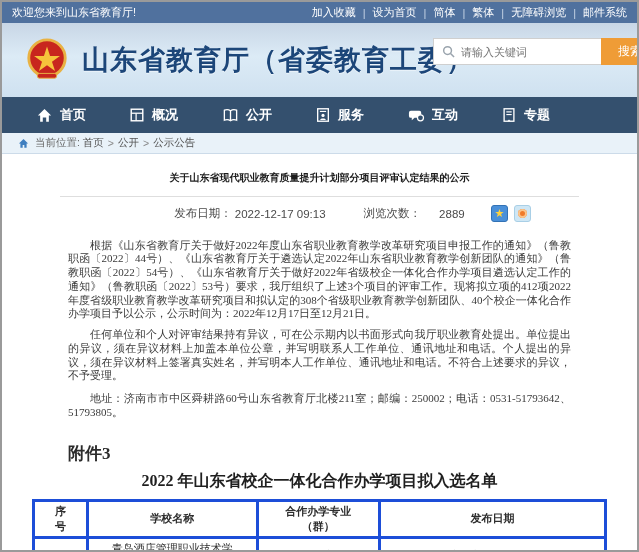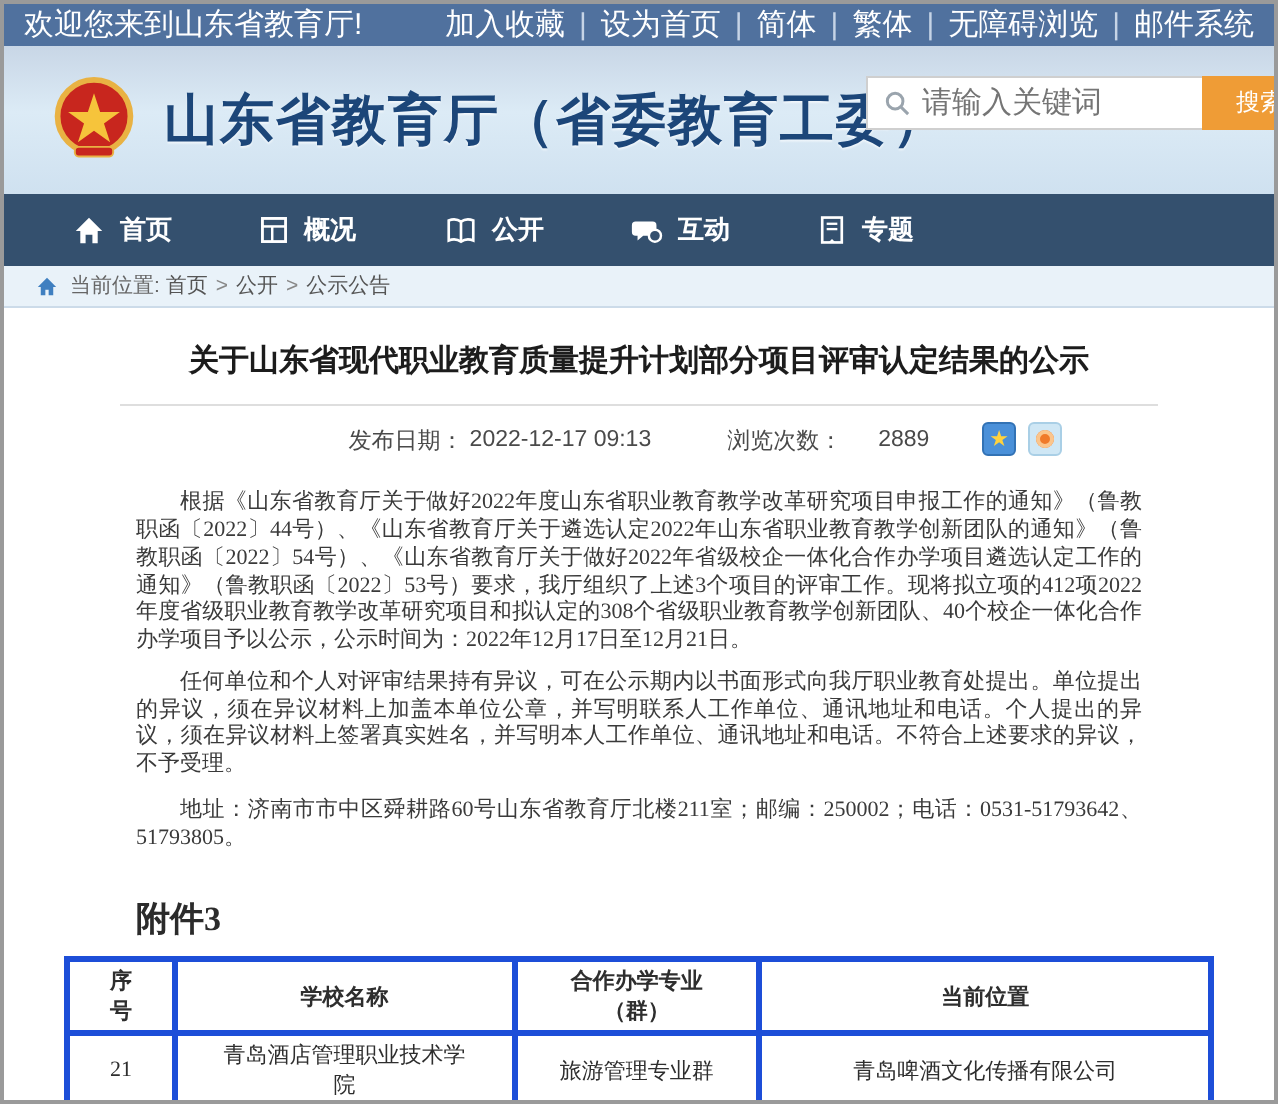--- a/index.html
+++ b/index.html
@@ -6,21 +6,21 @@
   html,body { background:#fff; }
   body { width:639px; height:552px; font-family:"Liberation Sans", sans-serif; }
   .page {
     width:639px; height:552px; border:2px solid #9a9a9a; overflow:hidden;
     position:relative; background:#fff;
   }
   
   .topbar {
     height:21px; background:#50719e; color:#fff; display:flex;
     align-items:center; justify-content:space-between; padding:0 10px;
-    font-size:15px; white-space:nowrap;
+    font-size:11px; white-space:nowrap;
   }
   .topbar-links { display:flex; align-items:center; }
   .topbar-links a { color:#fff; text-decoration:none; cursor:pointer; }
   .topbar-sep { margin:0 7px; color:#c6d4e6; }
   
   .header {
     height:74px; position:relative;
     background:linear-gradient(180deg,#c8d6e6 0%, #dcebf6 45%, #cfe1f0 100%);
     display:flex; align-items:center; padding-left:22px;
   }
@@ -30,21 +30,21 @@
     text-shadow:0 1px 1px rgba(255,255,255,.6);
   }
   .searchbox {
     position:absolute; right:-22px; top:15px; display:flex; height:27px;
   }
   .search-input-wrap {
     width:168px; background:#fff; border:1px solid #cfcfcf; border-right:none;
     display:flex; align-items:center; padding-left:8px;
   }
   .search-input-wrap input {
-    border:none; outline:none; font-size:15px; color:#333; width:130px;
+    border:none; outline:none; font-size:11px; color:#333; width:130px;
     background:transparent; font-family:"Liberation Sans", sans-serif;
   }
   .search-btn {
     width:58px; background:#ef9c36; color:#fff; border:none; font-size:12px;
     cursor:pointer; font-family:"Liberation Sans", sans-serif;
   }
   .mag { margin-right:6px; }
   
   .nav {
     height:36px; background:#34506e; display:flex; align-items:stretch;
@@ -60,21 +60,21 @@
     height:21px; background:#e9f2f9; border-bottom:1px solid #ccdbe9;
     display:flex; align-items:center; padding-left:16px; font-size:10.5px;
     color:#666;
   }
   .breadcrumb .crumb { color:#555; cursor:pointer; text-decoration:none; }
   .breadcrumb .sep { margin:0 4px; color:#888; }
   .bc-icon { margin-right:6px; display:inline-flex; }
   
   .content { padding:0 30px; background:#fff; }
   .article-title {
-    margin:17px 40px 0; text-align:center; font-size:15px; font-weight:bold;
+    margin:17px 40px 0; text-align:center; font-size:10px; font-weight:bold;
     color:#1c1c1c; line-height:1.35;
   }
   .title-divider { border:none; border-top:1px solid #dedede; margin:11px 28px 0; }
   .meta-row {
     position:relative; margin-top:7px; height:20px; display:flex;
     justify-content:center; align-items:center; font-size:11.5px; color:#4a4a4a;
   }
   .meta-group { display:flex; align-items:center; }
   .meta-label { color:#4a4a4a; }
   .meta-val { margin-left:3px; }
@@ -169,20 +169,29 @@
       <span>概况</span>
     </div>
     <div class="nav-item">
       <svg width="17" height="17" viewBox="0 0 18 18">
         <path d="M9 4 C7 2.6 4.5 2.6 2.5 3.4 V14 C4.5 13.2 7 13.2 9 14.6 C11 13.2 13.5 13.2 15.5 14 V3.4 C13.5 2.6 11 2.6 9 4 Z" fill="none" stroke="#fff" stroke-width="1.4"></path>
         <line x1="9" y1="4" x2="9" y2="14.6" stroke="#fff" stroke-width="1.4"></line>
       </svg>
       <span>公开</span>
     </div>
     <div class="nav-item">
+      <svg width="16" height="16" viewBox="0 0 18 18">
+        <rect x="3" y="2" width="12" height="14" fill="none" stroke="#fff" stroke-width="1.5"></rect>
+        <line x1="5.5" y1="5" x2="12.5" y2="5" stroke="#fff" stroke-width="1.3"></line>
+        <circle cx="9" cy="9.5" r="1.8" fill="#fff"></circle>
+        <path d="M5.8 14.5 C6.2 12.4 11.8 12.4 12.2 14.5 Z" fill="#fff"></path>
+      </svg>
+      <span>服务</span>
+    </div>
+    <div class="nav-item">
       <svg width="17" height="17" viewBox="0 0 18 18">
         <path d="M3 4 h9 a2 2 0 0 1 2 2 v3.5 a2 2 0 0 1 -2 2 h-5 l-3 2.5 v-2.5 h-1 a2 2 0 0 1 -2 -2 V6 a2 2 0 0 1 2 -2 Z" fill="#fff"></path>
         <circle cx="13.2" cy="11.5" r="3.2" fill="#34506e" stroke="#fff" stroke-width="1.3"></circle>
       </svg>
       <span>互动</span>
     </div>
     <div class="nav-item">
       <svg width="16" height="16" viewBox="0 0 18 18">
         <rect x="3.5" y="2" width="11" height="14" fill="none" stroke="#fff" stroke-width="1.5"></rect>
         <line x1="6" y1="5.5" x2="12" y2="5.5" stroke="#fff" stroke-width="1.3"></line>
@@ -226,28 +235,29 @@
             <span class="dot"></span>
           </span>
       </span>
     </div>
 
     <p class="body-text para para-1">根据《山东省教育厅关于做好2022年度山东省职业教育教学改革研究项目申报工作的通知》（鲁教职函〔2022〕44号）、《山东省教育厅关于遴选认定2022年山东省职业教育教学创新团队的通知》（鲁教职函〔2022〕54号）、《山东省教育厅关于做好2022年省级校企一体化合作办学项目遴选认定工作的通知》（鲁教职函〔2022〕53号）要求，我厅组织了上述3个项目的评审工作。现将拟立项的412项2022年度省级职业教育教学改革研究项目和拟认定的308个省级职业教育教学创新团队、40个校企一体化合作办学项目予以公示，公示时间为：2022年12月17日至12月21日。</p>
     <p class="body-text para para-2">任何单位和个人对评审结果持有异议，可在公示期内以书面形式向我厅职业教育处提出。单位提出的异议，须在异议材料上加盖本单位公章，并写明联系人工作单位、通讯地址和电话。个人提出的异议，须在异议材料上签署真实姓名，并写明本人工作单位、通讯地址和电话。不符合上述要求的异议，不予受理。</p>
     <p class="body-text para para-address">地址：济南市市中区舜耕路60号山东省教育厅北楼211室；邮编：250002；电话：0531-51793642、51793805。</p>
 
     <div class="attach-label">附件3</div>
+    <div class="table-title">2022 年山东省校企一体化合作办学项目拟入选名单</div>
 
     <table class="roster">
       <thead>
         <tr>
           <th class="col-no">序号</th>
           <th class="col-school">学校名称</th>
           <th class="col-major">合作办学专业（群）</th>
-          <th class="col-company">当前位置</th>
+          <th class="col-company">发布日期</th>
         </tr>
       </thead>
       <tbody>
         <tr>
           <td>21</td>
           <td>青岛酒店管理职业技术学院</td>
           <td>旅游管理专业群</td>
           <td>青岛啤酒文化传播有限公司</td>
         </tr>
       </tbody>

